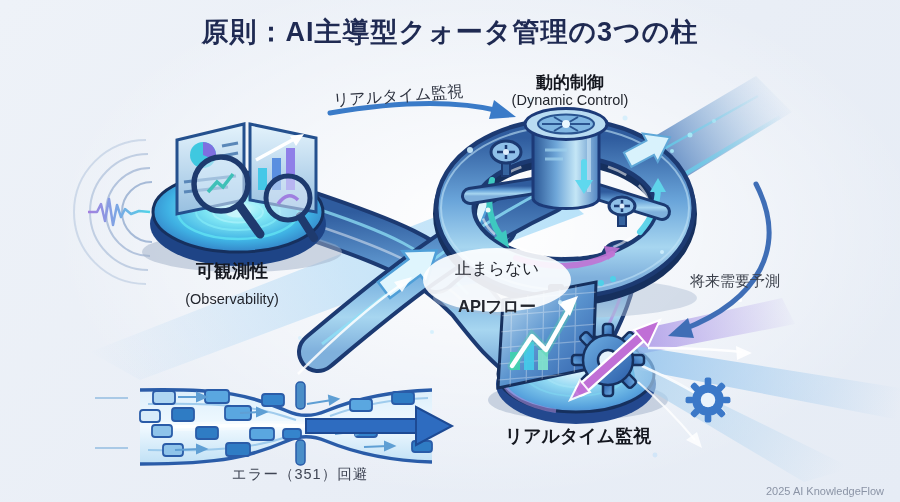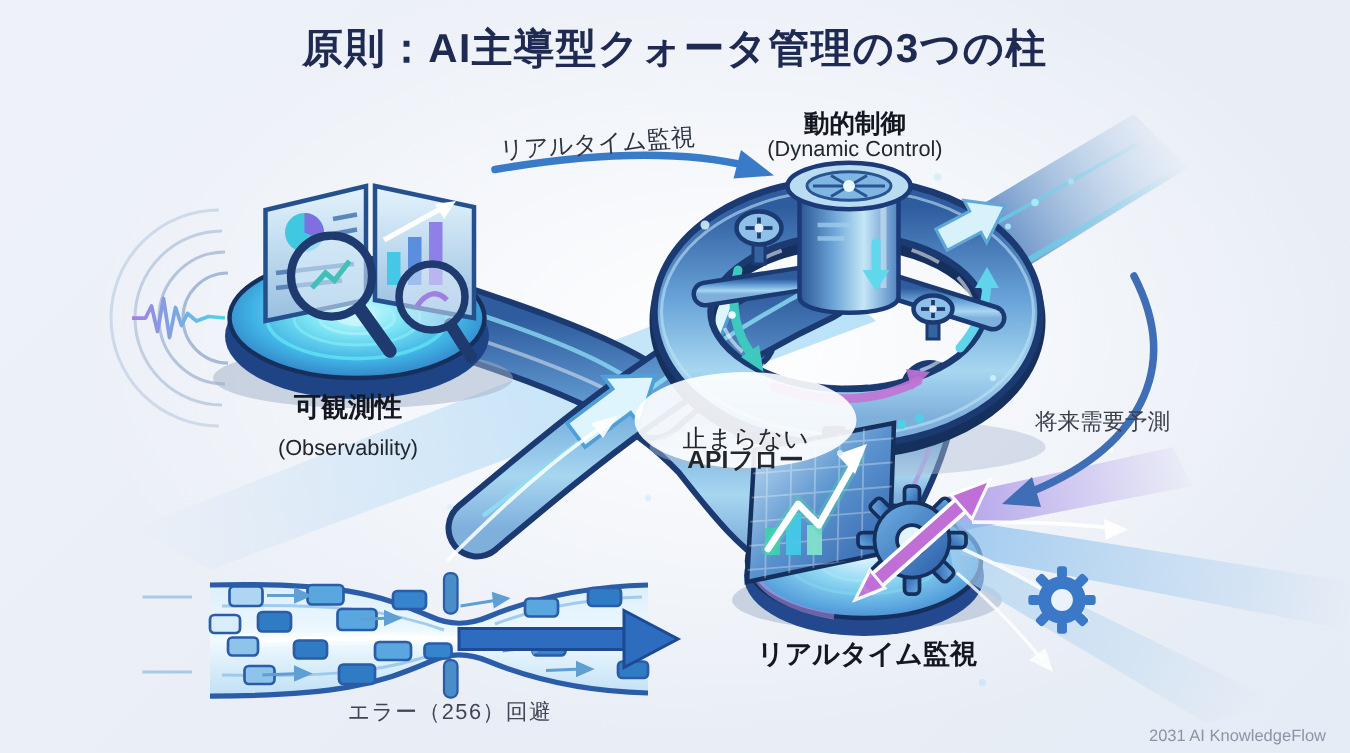--- a/index.html
+++ b/index.html
@@ -416,24 +416,24 @@
 <div class="lbl title">原則：AI主導型クォータ管理の3つの柱</div>
 
 <div class="lbl flow" style="left:333px;top:86px;transform:rotate(-4deg);">リアルタイム監視</div>
 
 <div class="lbl en-sub" style="left:490px;top:92px;width:160px;">(Dynamic Control)</div>
 <div class="lbl jp-big" style="left:490px;top:71px;width:160px;font-size:17px;">動的制御</div>
 
 <div class="lbl jp-big" style="left:152px;top:259px;width:160px;">可観測性</div>
 <div class="lbl en-sub" style="left:152px;top:291px;width:160px;">(Observability)</div>
 
-<div class="lbl center-lbl" style="left:427px;top:258px;width:140px;margin-top:24px;">止まらない</div>
+<div class="lbl center-lbl" style="left:427px;top:258px;width:140px;">止まらない</div>
 <div class="lbl center-lbl" style="left:427px;top:296px;width:140px;font-weight:bold;">APIフロー</div>
 
 <div class="lbl small-lbl" style="left:690px;top:272px;">将来需要予測</div>
 
 <div class="lbl jp-big" style="left:468px;top:424px;width:220px;">リアルタイム監視</div>
 
-<div class="lbl caption" style="left:200px;top:465px;width:200px;">エラー（256）回避</div>
-
-<div class="lbl watermark">2031 AI KnowledgeFlow</div>
+<div class="lbl caption" style="left:200px;top:465px;width:200px;">エラー（351）回避</div>
+
+<div class="lbl watermark">2025 AI KnowledgeFlow</div>
 
 </div>
 
 </body></html>

